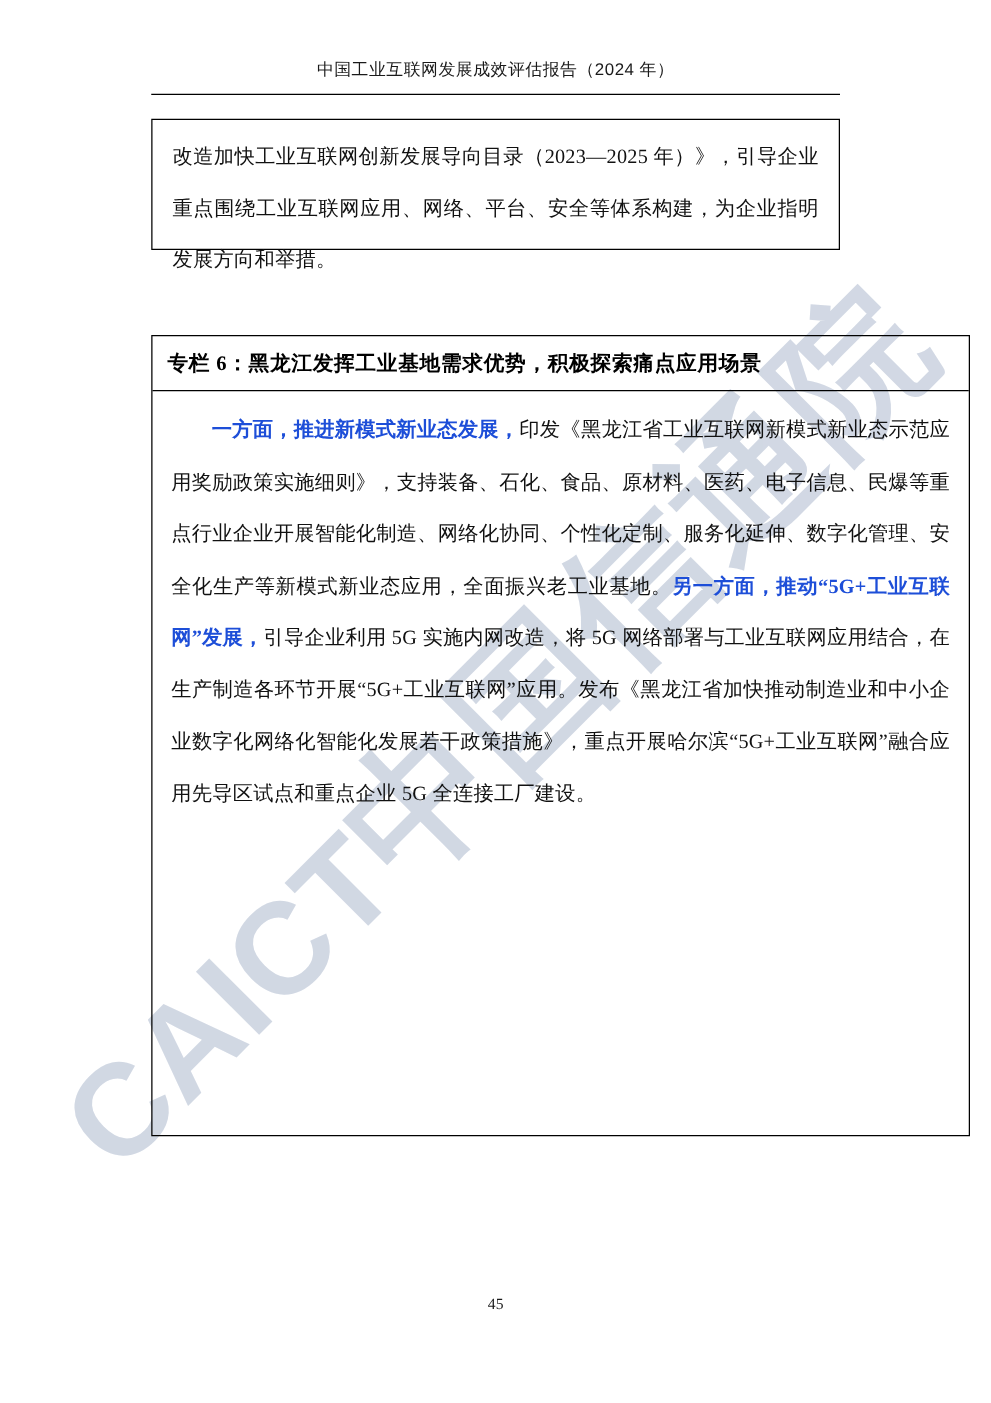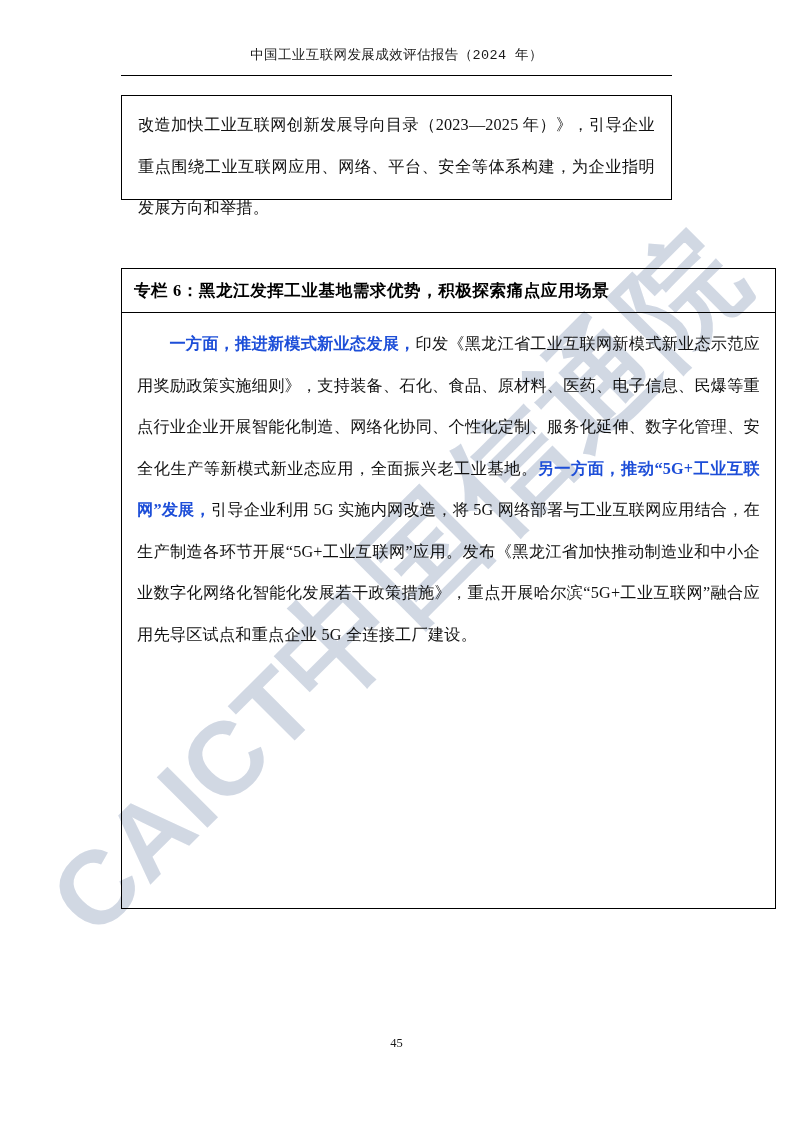--- a/index.html
+++ b/index.html
@@ -62,21 +62,21 @@
     top: 46px;
     width: 551px;
     z-index: 3;
     text-align: center;
   }
   .running-header .ht {
     font-size: 13.5px;
     line-height: 20px;
     color: #1a1a1a;
     letter-spacing: 0.4px;
-    font-family: Liberation Mono, monospace;
+    font-family: Liberation Sans, sans-serif;
   }
   .header-rule {
     position: absolute;
     left: 121px;
     top: 75px;
     width: 551px;
     height: 0;
     border-top: 1.6px solid #000000;
     z-index: 3;
   }

